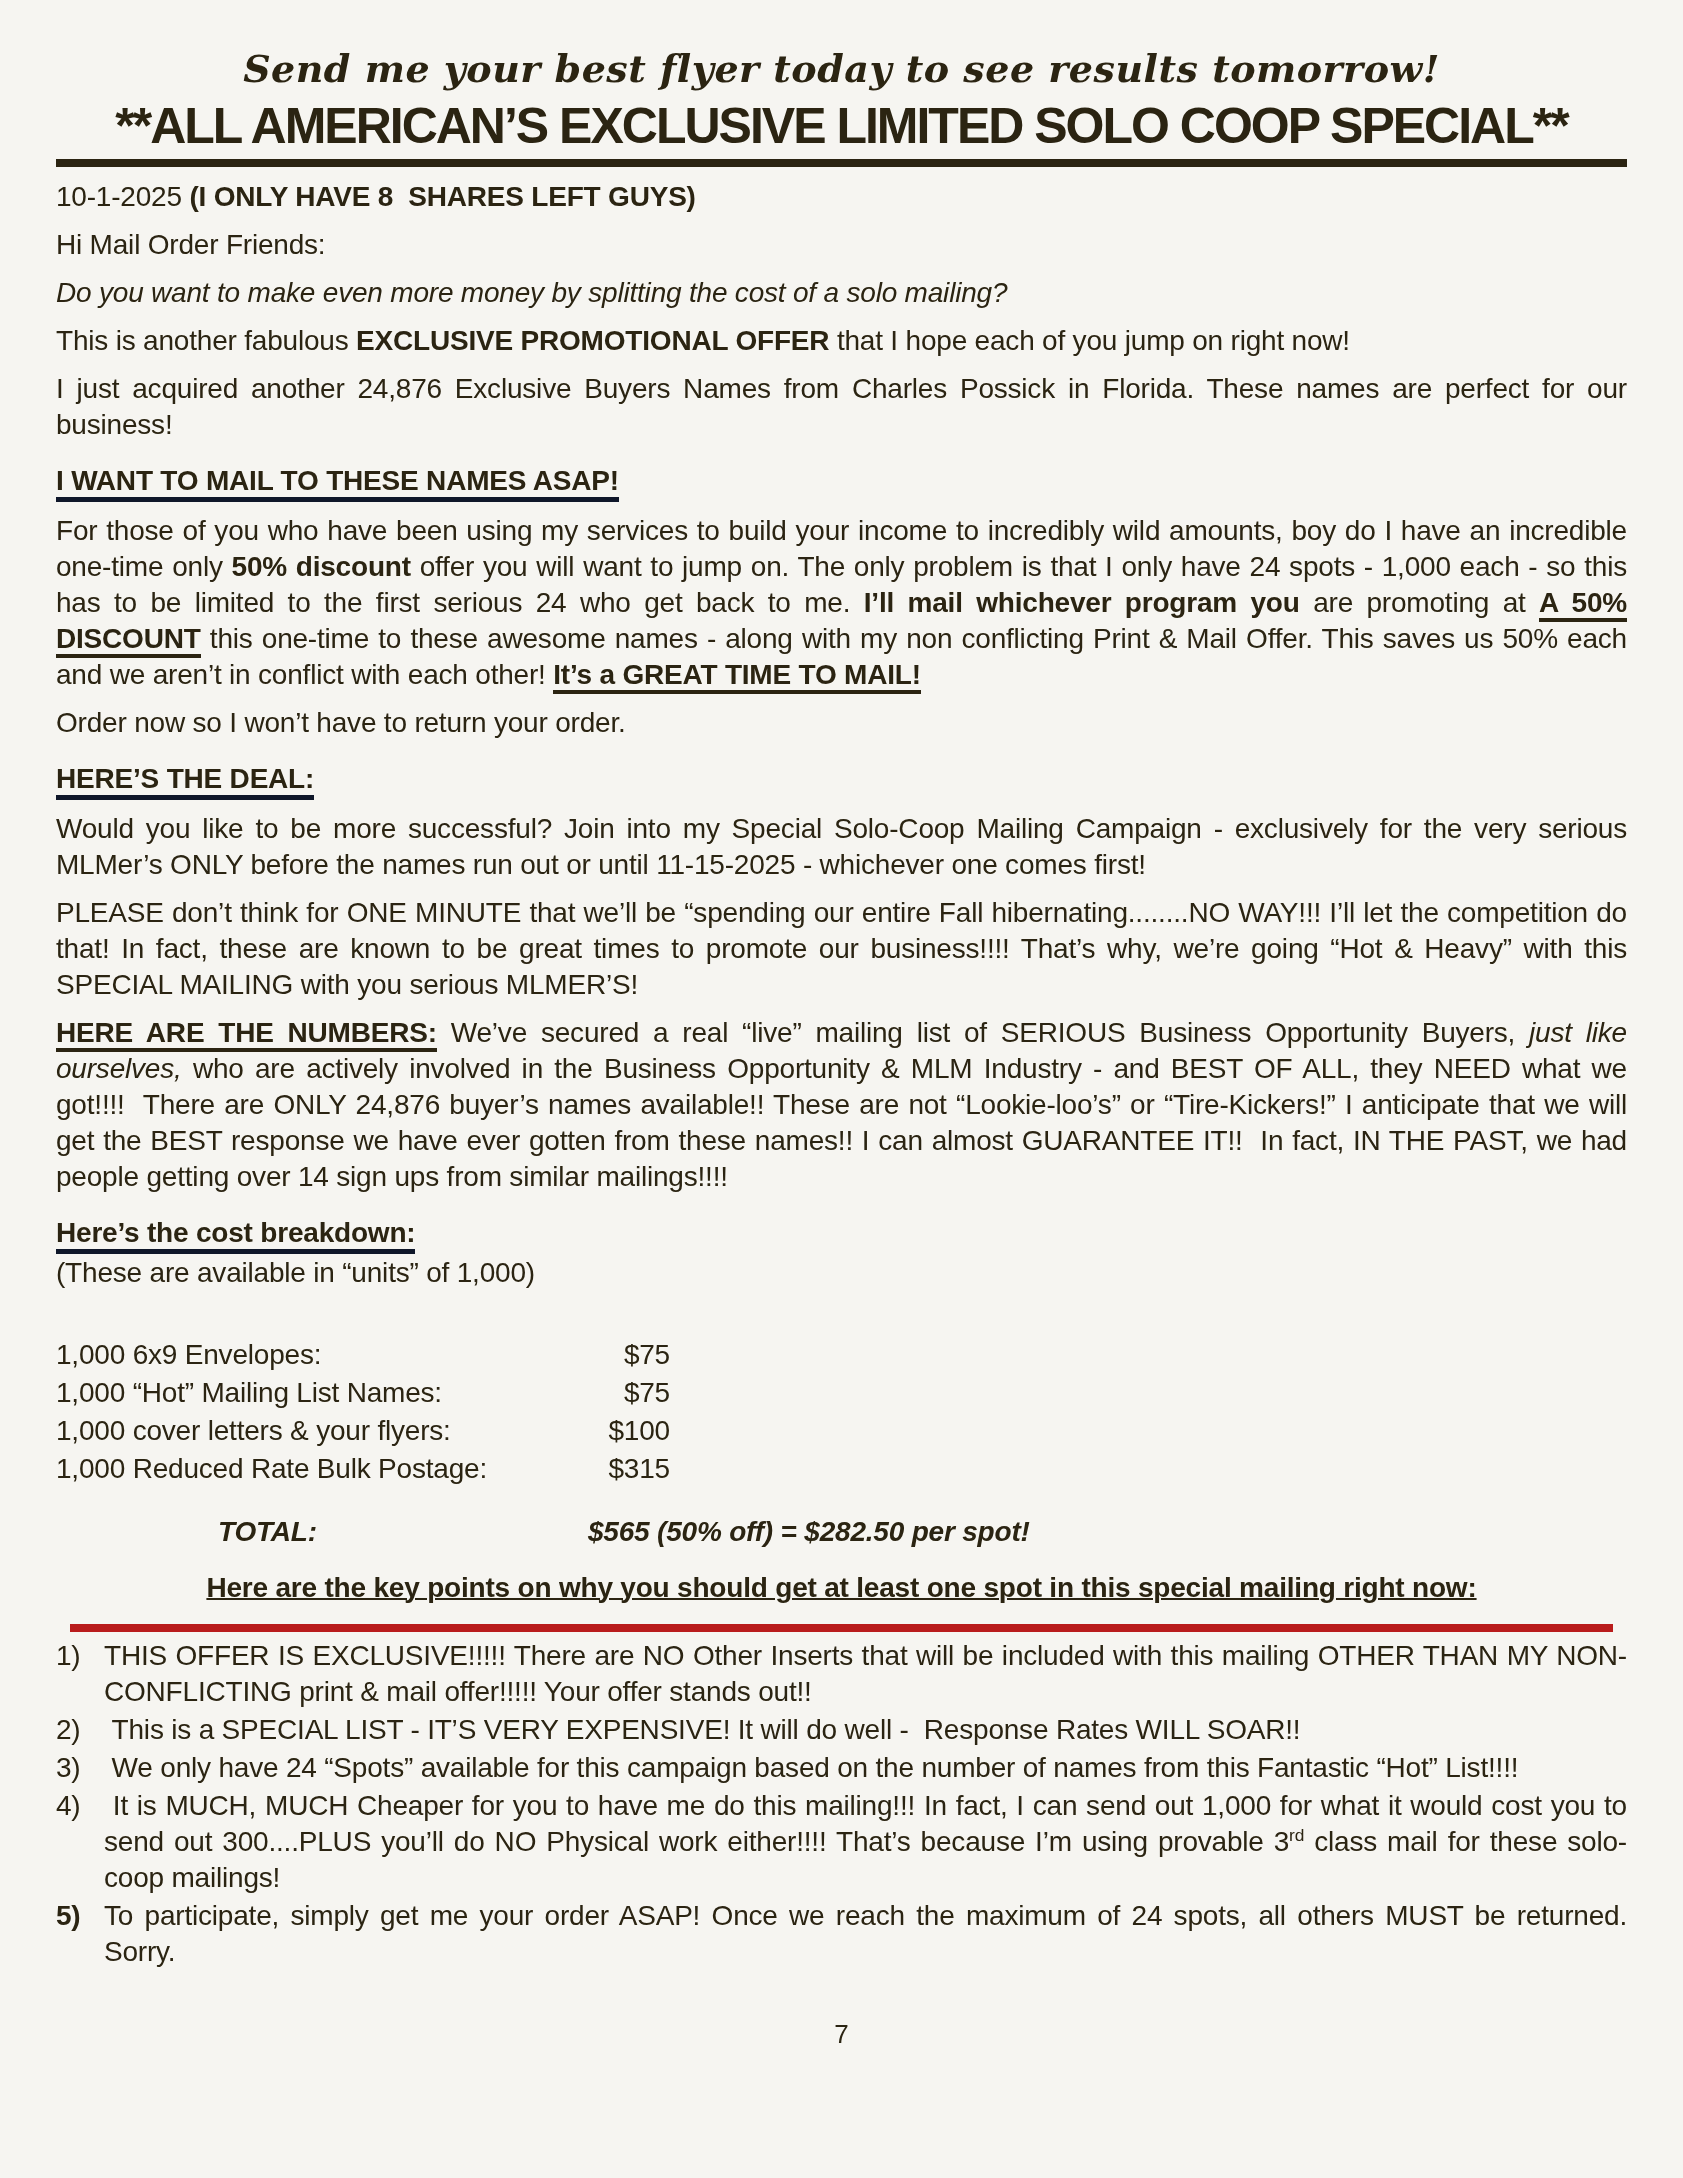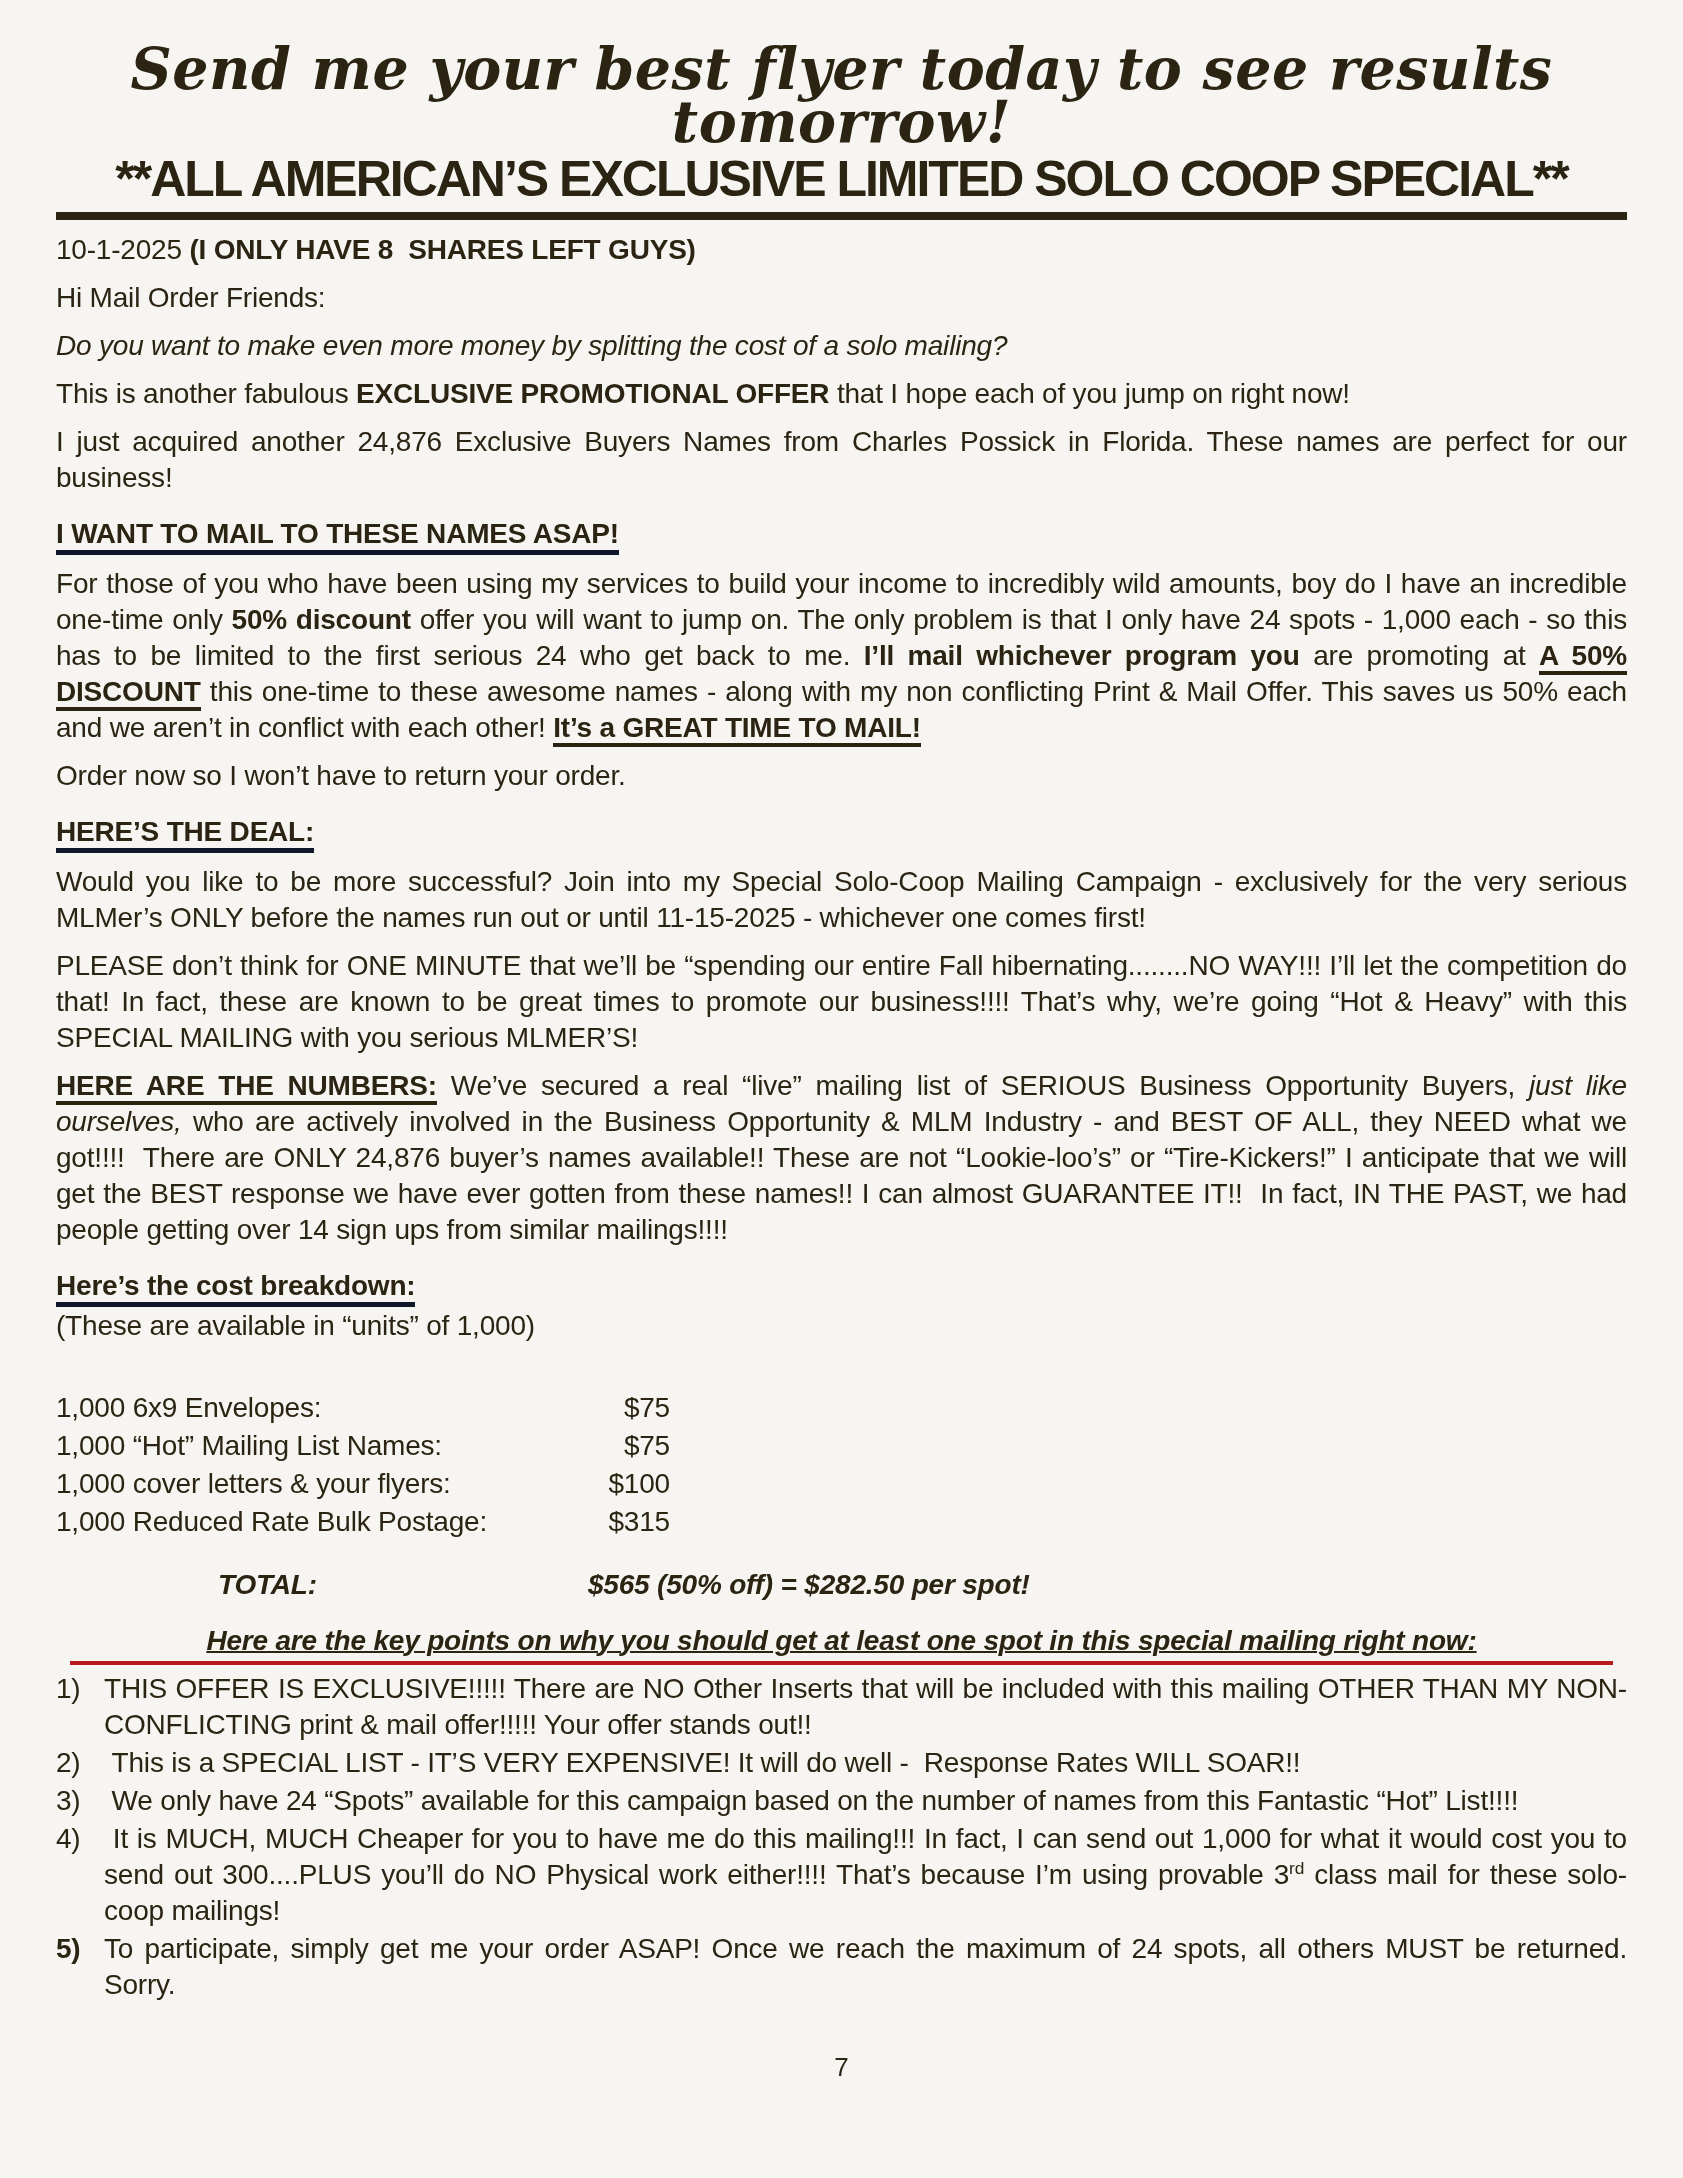--- a/index.html
+++ b/index.html
@@ -22,21 +22,21 @@
   .italic{font-style:italic;}
   .b{font-weight:bold;text-align:center;}
   .i{font-style:italic;}
   .u{border-bottom:4px solid currentColor;padding-bottom:0px;}
   sup{font-size:0.62em;line-height:0;vertical-align:super;}
 
   .script-headline{
     font-family:"DejaVu Serif",serif;
     font-style:italic;
     font-weight:bold;
-    font-size:57px;
+    font-size:38px;
     line-height:53px;
     text-align:center;
     margin:0 0 4px 0;
     letter-spacing:0.5px;
   }
   .main-title{
     font-weight:bold;
     font-size:50px;
     line-height:55px;
     letter-spacing:-2px;
@@ -69,23 +69,22 @@
     margin-top:26px;
     padding-left:162px;
     font-weight:bold;
     font-style:italic;
   }
   .total-label{width:370px;}
   .keypoints-heading{
     font-weight:bold;
     text-align:center;
     margin:20px 14px 6px 14px;
-    border-bottom:4px solid #b91c1c;
-    padding-bottom:2px;
-    font-style:italic;
+    border-bottom:8px solid #b91c1c;
+    padding-bottom:18px;
   }
   .keypoints-heading .hu{
     text-decoration:underline;
     text-decoration-thickness:2px;
   }
   .kp-list{margin-top:6px;}
   .kp-item{display:flex;margin:2px 0;}
   .kp-num{flex:0 0 48px;}
   .kp-text{flex:1;text-align:justify;}
   .page-number{

